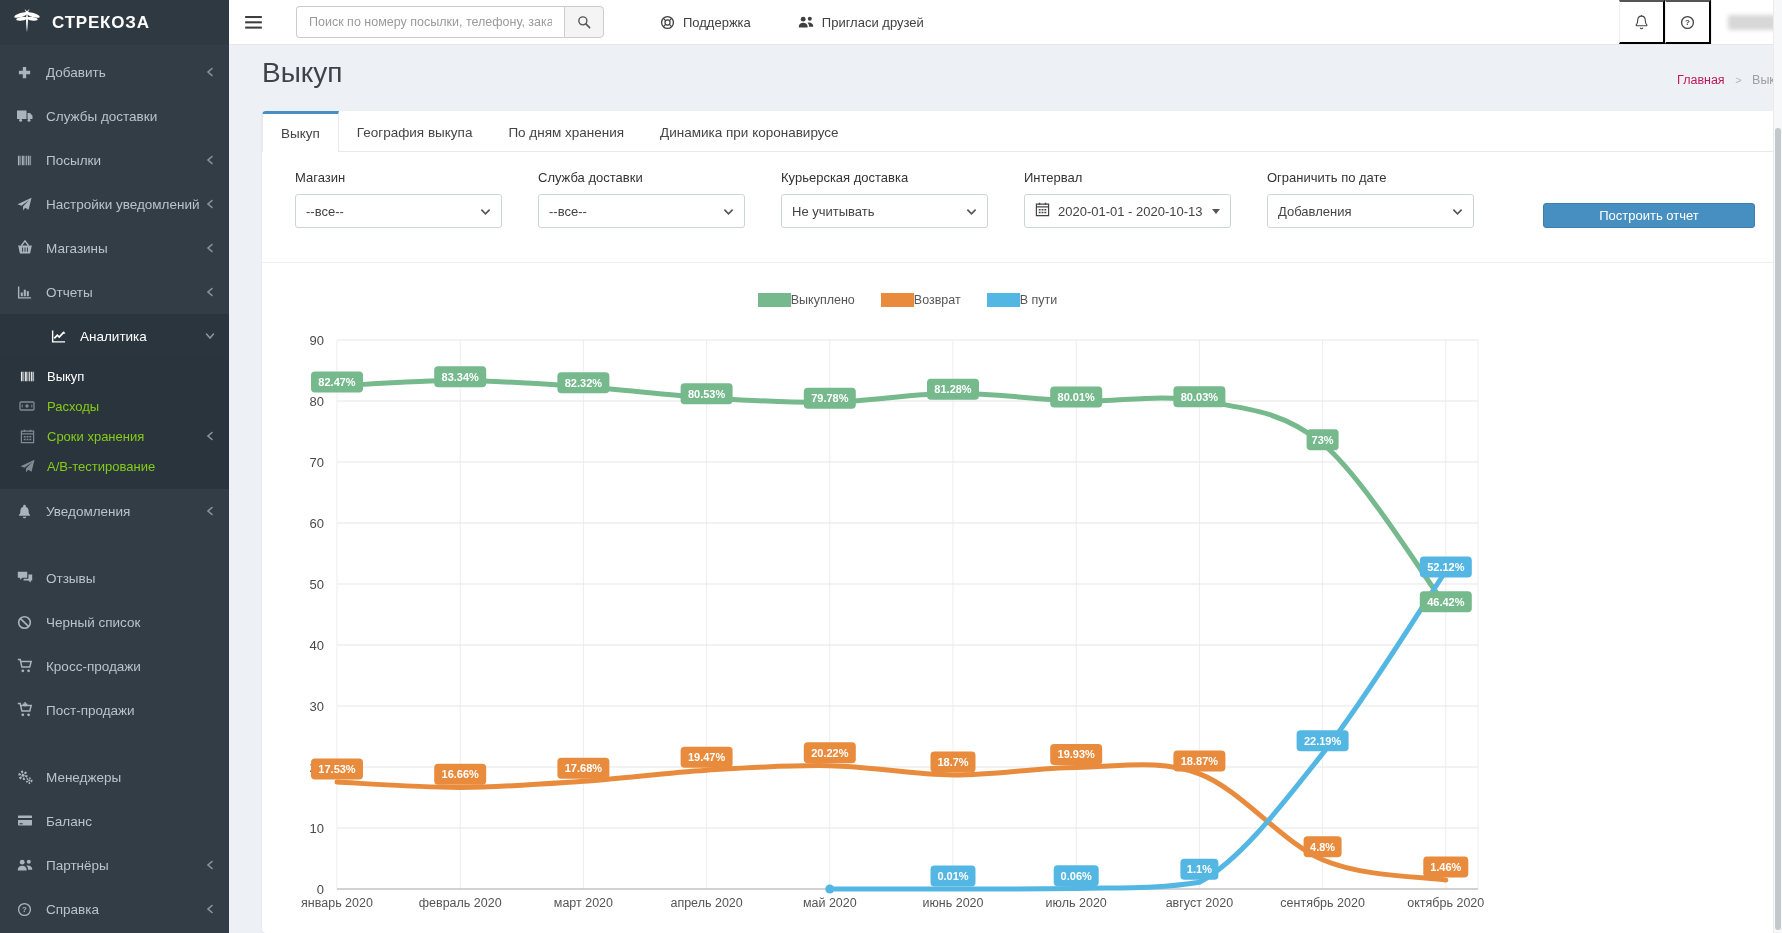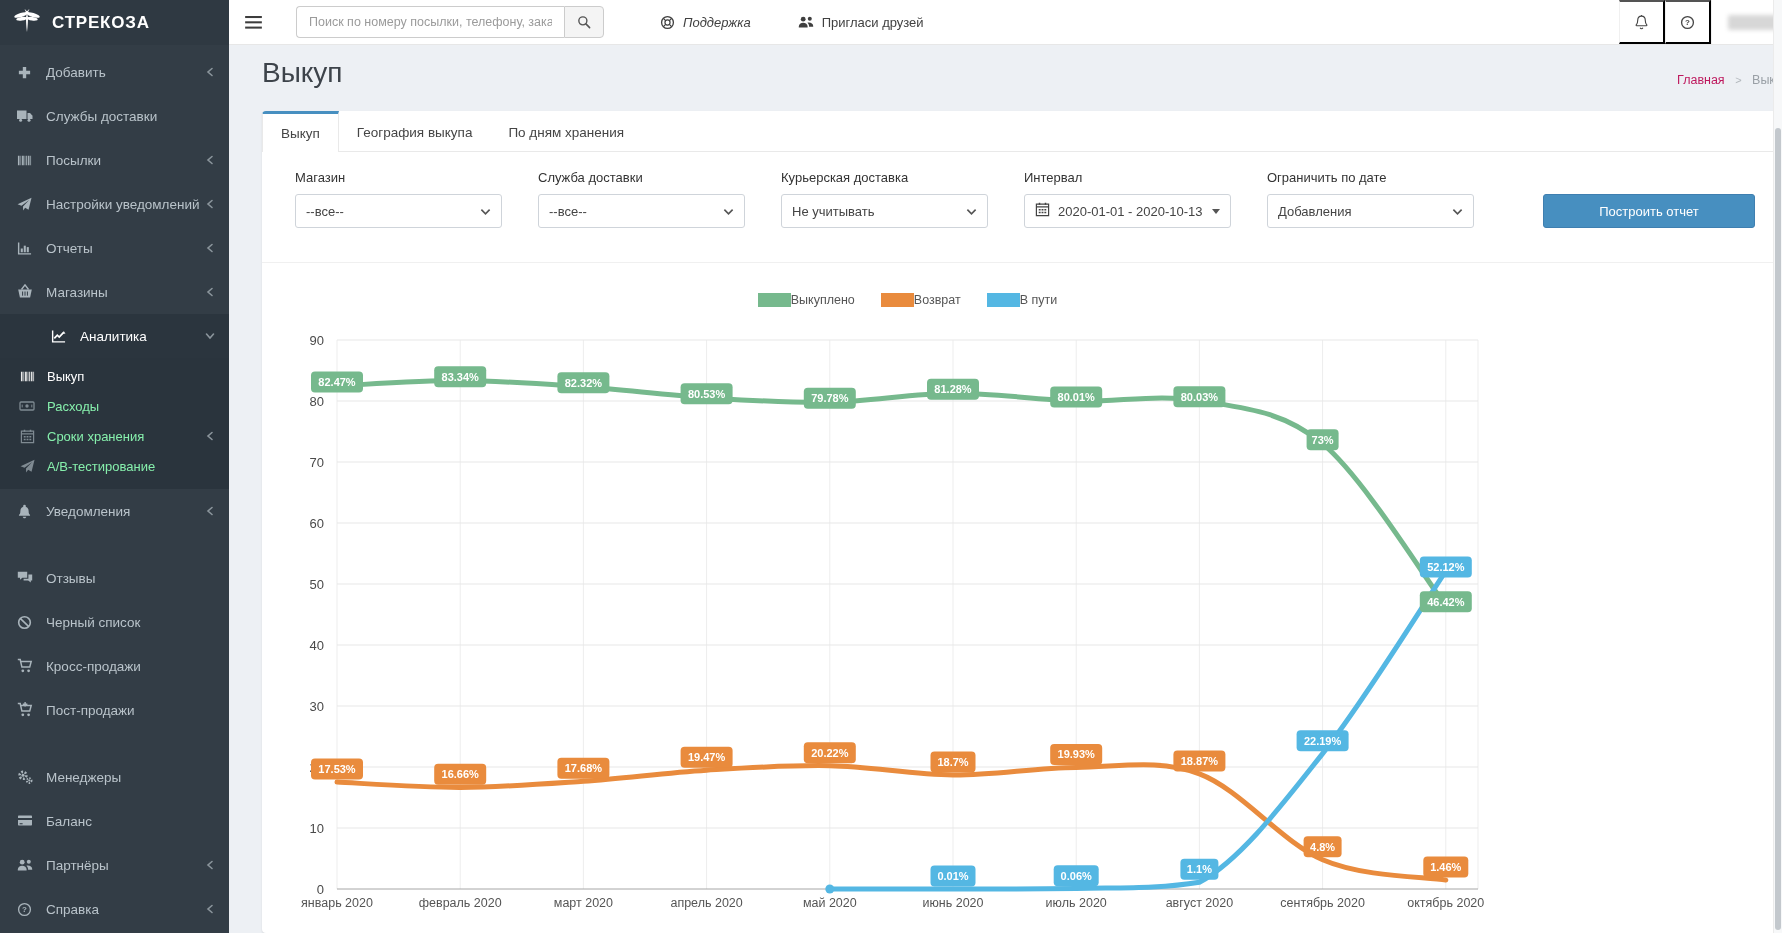--- a/index.html
+++ b/index.html
@@ -18,21 +18,21 @@
   ul { list-style:none; margin:0; padding:0; }
   .nav { margin-top:5px; }
   .nav-item { height:44px; display:flex; align-items:center; padding:0 14px;
               font-size:13.5px; cursor:pointer; color:#b9c3ca;text-align:right; }
   .nav-item .icon { width:21px; margin-right:11px; display:flex; justify-content:center; color:#a9b4bb; }
   .chev { margin-left:auto; color:#8b959c; display:flex; }
   .nav-item.open { background:#2b353e; color:#fff;padding-left:48px; }
   .nav-item.open .icon { color:#fff; }
   .submenu { background:#2a343d; padding:3px 0 8px; }
   .submenu li { height:30px; display:flex; align-items:center; padding:0 14px 0 17px;
-                font-size:13px; color:#86efac; cursor:pointer; }
+                font-size:13px; color:#84cc16; cursor:pointer; }
   .submenu li .icon { width:20px; margin-right:10px; display:flex; justify-content:center; color:#7f8a92; }
   .submenu li.active { color:#fff; }
   .submenu li.active .icon { color:#ececec; }
   .spacer { height:23px; }
 
   
   .main { flex:1; display:flex; flex-direction:column; position:relative; }
 
   .topbar { height:45px; flex:0 0 45px; background:#fff; display:flex; align-items:center;
             border-bottom:1px solid #e7e7e7; }
@@ -42,21 +42,21 @@
   .search-input { width:268px; height:32px; border:1px solid #ccc; border-right:none;
                   border-radius:4px 0 0 4px; padding:0 12px; font-size:12.5px; color:#555; outline:none;
                   font-family:"Liberation Sans",sans-serif; }
   .search-input::placeholder { color:#9b9b9b; }
   .search-btn { width:40px; height:32px; border:1px solid #ccc; background:#f4f4f4;
                 border-radius:0 4px 4px 0; color:#555; display:flex; align-items:center;
                 justify-content:center; cursor:pointer; }
   .tb-link { display:flex; align-items:center; gap:8px; font-size:13px; color:#414141;
              text-decoration:none; cursor:pointer; }
   .tb-link .icon { display:flex; color:#3f3f3f; }
-  .ml-support { margin-left:56px;font-style:italic; }
+  .ml-support { margin-left:56px; }
   .ml-invite  { margin-left:47px; }
   .tb-right { margin-left:auto; display:flex; align-items:stretch; height:100%; }
   .tb-cell { width:46px; display:flex; align-items:center; justify-content:center;
              border-left:1px solid #f0f0f0; color:#454545; cursor:pointer; background:none; }
   .user-cell { width:112px; }
   .user-blur { width:80px; height:15px; background:#d7d7d7; border-radius:2px; filter:blur(2px); }
 
   
   .content { flex:1; padding:10px 35px 0 33px; position:relative; }
   .content-header { position:relative; height:54px; }
@@ -77,21 +77,21 @@
   .filters { display:flex; align-items:flex-end; padding:18px 33px 34px; border-bottom:1px solid #f0f0f0; }
   .fitems { display:flex; }
   .filter { width:207px; margin-right:36px; }
   .flabel { font-size:13px; color:#333; margin-bottom:9px; }
   .control { height:34px; border:1px solid #cfd4da; border-radius:3px; background:#fff;
              display:flex; align-items:center; padding:4px 10px; font-size:13px; color:#444;
              cursor:pointer; gap:8px; }
   .control .val { flex:1; text-align:left; white-space:nowrap; }
   .caret { width:0; height:0; border-left:4px solid transparent; border-right:4px solid transparent;
            border-top:5px solid #555; }
-  .build-btn { margin-left:33px; width:212px; height:34px; background:var(--accent,#478fc0);
+  .build-btn { margin-left:33px; width:212px; height:25px; background:var(--accent,#478fc0);
                border:1px solid #3f7fb0; border-radius:3px; color:#fff; font-size:13px; cursor:pointer;
                font-family:"Liberation Sans",sans-serif; }
 
   .chart-section { padding-top:30px; }
   .legend { display:flex; justify-content:center; align-items:center; gap:26px;
             width:1141px; margin:0 0 12px 75px; }
   .legend-item { display:flex; align-items:center; gap:0; font-size:12.5px; color:#555; cursor:pointer; }
   .swatch { width:33px; height:14px; display:inline-block; }
   #chart { display:block; width:1485px; height:596px; }
   svg text { font-family:"Liberation Sans","DejaVu Sans",sans-serif; }
@@ -166,43 +166,43 @@
             </span>
             <span class="lbl">Настройки уведомлений</span>
             <span class="chev">
               <svg viewBox="0 0 10 10" width="10" height="10">
                 <path d="M7 1.5L3 5l4 3.5" fill="none" stroke="currentColor" stroke-width="1.6" stroke-linecap="round"></path>
               </svg>
             </span>
           </li>
           <li class="nav-item">
             <span class="icon ">
+              <svg viewBox="0 0 16 16" width="16" height="16">
+                <path d="M1.2 5.5h13.6l-1.7 8H2.9z" fill="currentColor"></path>
+                <path d="M4.5 5.5L8 .9l3.5 4.6" fill="none" stroke="currentColor" stroke-width="1.4"></path>
+                <path d="M5.6 7.5v4.2M8 7.5v4.2M10.4 7.5v4.2" stroke="#333d46" stroke-width="1" fill="none"></path>
+              </svg>
+            </span>
+            <span class="lbl">Магазины</span>
+            <span class="chev">
+              <svg viewBox="0 0 10 10" width="10" height="10">
+                <path d="M7 1.5L3 5l4 3.5" fill="none" stroke="currentColor" stroke-width="1.6" stroke-linecap="round"></path>
+              </svg>
+            </span>
+          </li>
+          <li class="nav-item">
+            <span class="icon ">
               <svg viewBox="0 0 16 16" width="15" height="15" fill="currentColor">
                 <path d="M1 1.5h1.5V13H15v1.5H1z"></path>
                 <rect x="4" y="8" width="2.2" height="4"></rect>
                 <rect x="7.2" y="5" width="2.2" height="7"></rect>
                 <rect x="10.4" y="6.5" width="2.2" height="5.5"></rect>
               </svg>
             </span>
             <span class="lbl">Отчеты</span>
-            <span class="chev">
-              <svg viewBox="0 0 10 10" width="10" height="10">
-                <path d="M7 1.5L3 5l4 3.5" fill="none" stroke="currentColor" stroke-width="1.6" stroke-linecap="round"></path>
-              </svg>
-            </span>
-          </li>
-          <li class="nav-item">
-            <span class="icon ">
-              <svg viewBox="0 0 16 16" width="16" height="16">
-                <path d="M1.2 5.5h13.6l-1.7 8H2.9z" fill="currentColor"></path>
-                <path d="M4.5 5.5L8 .9l3.5 4.6" fill="none" stroke="currentColor" stroke-width="1.4"></path>
-                <path d="M5.6 7.5v4.2M8 7.5v4.2M10.4 7.5v4.2" stroke="#333d46" stroke-width="1" fill="none"></path>
-              </svg>
-            </span>
-            <span class="lbl">Магазины</span>
             <span class="chev">
               <svg viewBox="0 0 10 10" width="10" height="10">
                 <path d="M7 1.5L3 5l4 3.5" fill="none" stroke="currentColor" stroke-width="1.6" stroke-linecap="round"></path>
               </svg>
             </span>
           </li>
           <li class="nav-item open">
             <span class="icon ">
               <svg viewBox="0 0 16 16" width="15" height="15">
                 <path d="M1 1.5h1.5V13H15v1.5H1z" fill="currentColor"></path>
@@ -438,20 +438,21 @@
           <span class="sep">&gt;</span>
           <span>Выкуп</span>
         </div>
       </div>
 
       <div class="card">
         <div class="tabs" id="tabs">
             <div class="tab active">Выкуп</div>
             <div class="tab">География выкупа</div>
             <div class="tab">По дням хранения</div>
+            <div class="tab">Динамика при коронавирусе</div>
           </div>
 
         <div class="filters">
           <div class="fitems" id="filter-items">
               <div class="filter">
                 <div class="flabel">Магазин</div>
                 <div class="control">
                   <span class="val">--все--</span>
                   <span class="icon"><svg viewBox="0 0 12 8" width="11" height="8">
                       <path d="M1.5 1.5L6 6l4.5-4.5" fill="none" stroke="#555" stroke-width="1.8"></path>

